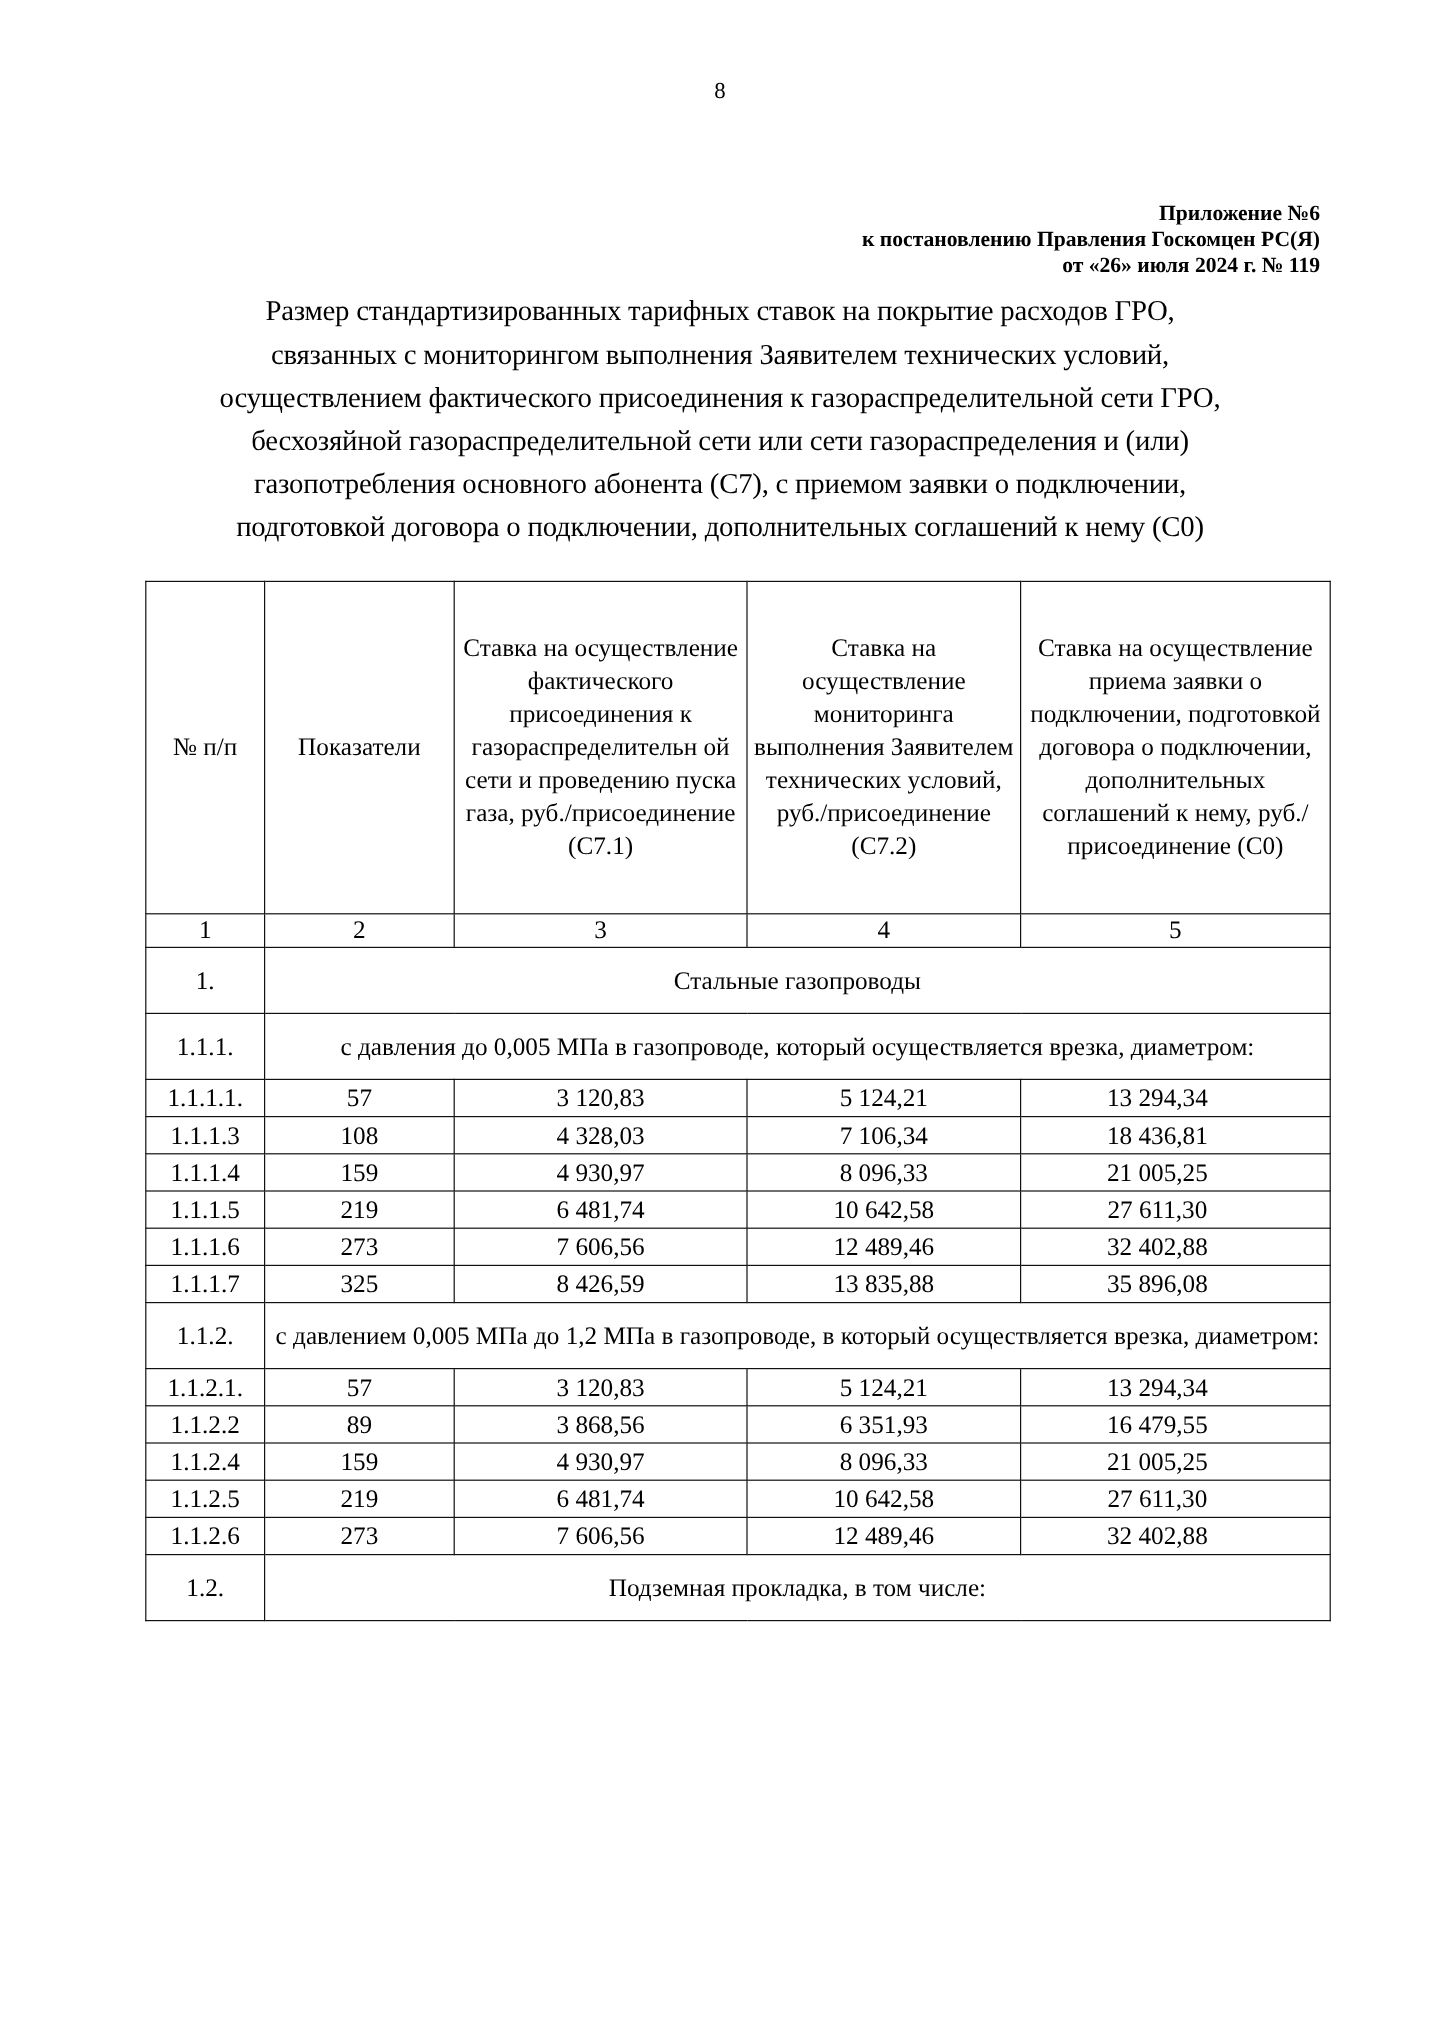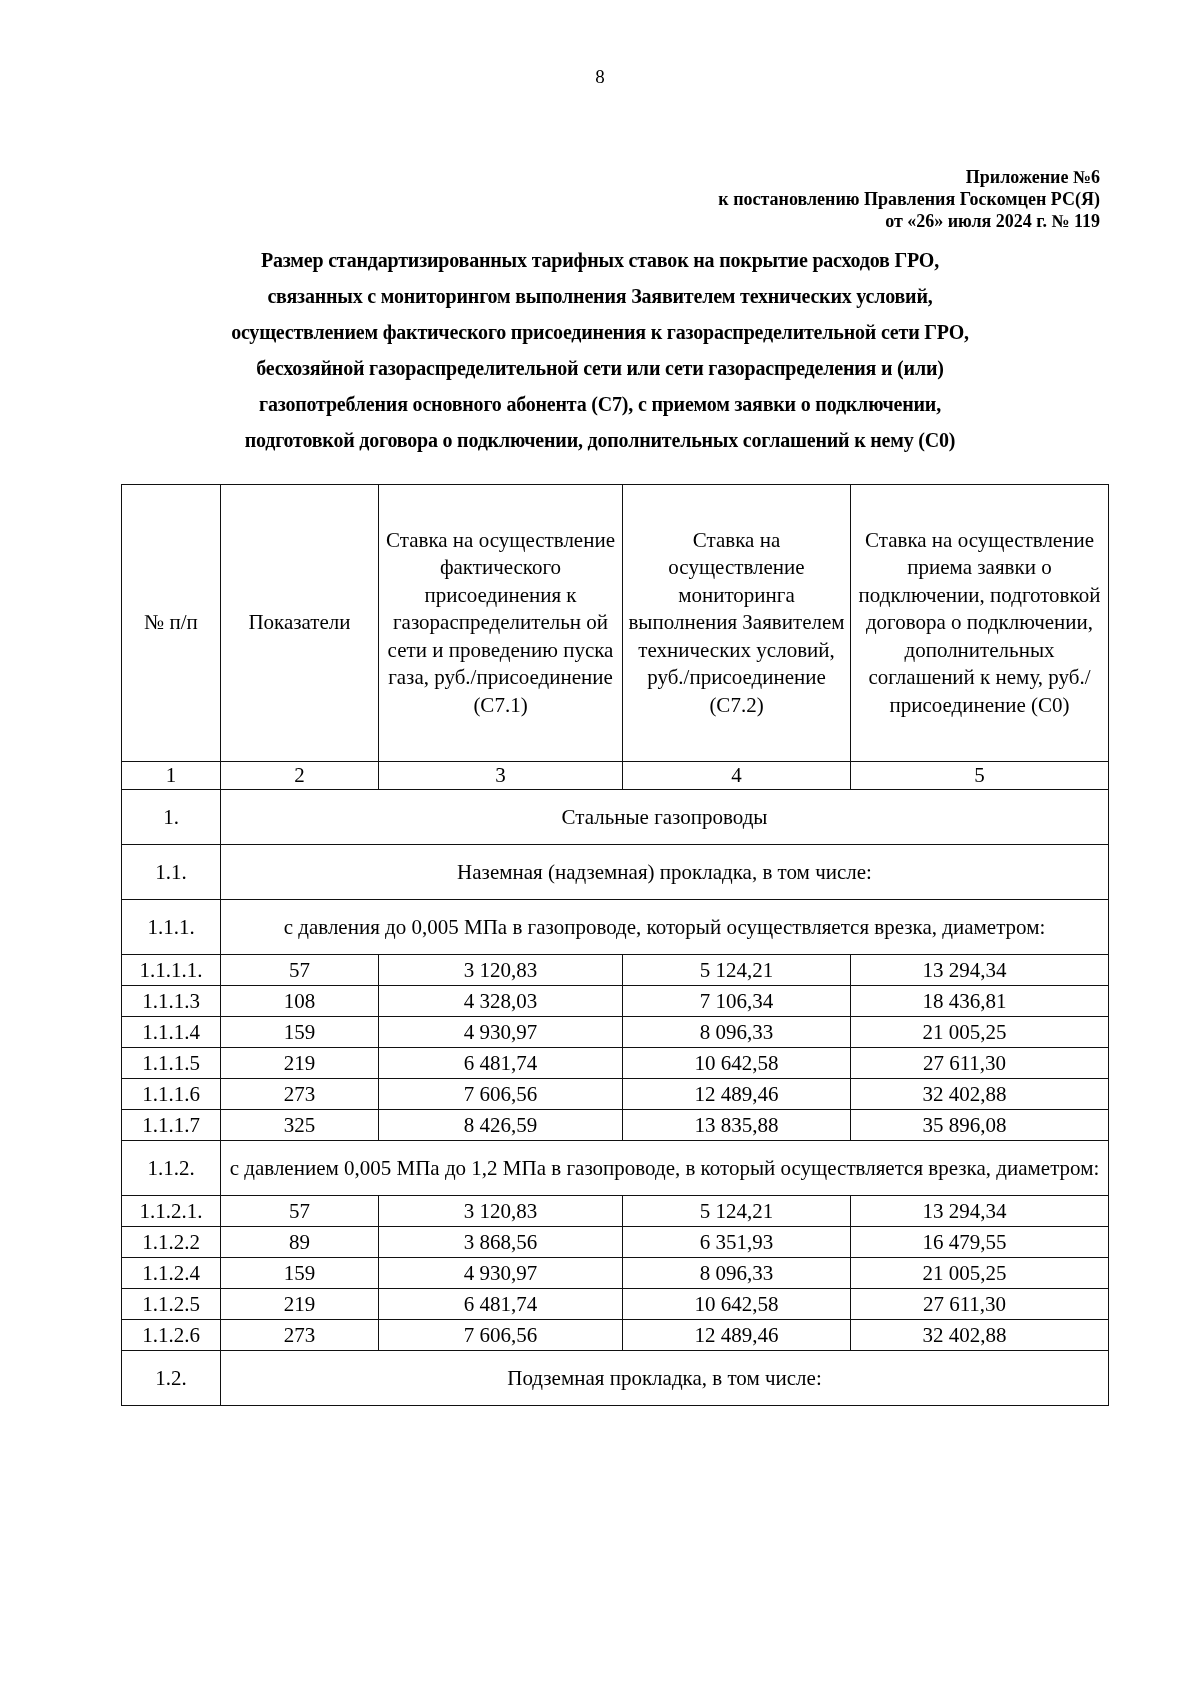--- a/index.html
+++ b/index.html
@@ -10,21 +10,21 @@
     .page-number {
       position: absolute; top: 66px; left: 0; width: 1200px; text-align: center;
       font-size: 19px;
     }
     .appendix {
       position: absolute; top: 118px; right: 100px; text-align: right;
       font-weight: bold; font-size: 18px; line-height: 22px; margin-top: 48px;
     }
     .title {
       position: absolute; top: 242px; left: 100px; width: 1000px; text-align: center;
-      font-weight: bold; font-size: 20px; line-height: 36px; letter-spacing: -0.2px;
+      font-weight: normal; font-size: 24px; line-height: 36px; letter-spacing: -0.2px;
     }
     table.rates {
       position: absolute; top: 484px; left: 121px; width: 987px;
       border-collapse: collapse; font-size: 21px; table-layout: fixed;
     }
     table.rates td, table.rates th {
       border: 1.5px solid #111; text-align: center; vertical-align: middle;
       padding: 0 4px; font-weight: normal; line-height: 28px;
     }
     col.c1 { width: 99px; }
@@ -79,24 +79,20 @@
     <tr class="colnum">
       <td>1</td>
       <td>2</td>
       <td>3</td>
       <td>4</td>
       <td>5</td>
     </tr>
     <tr class="section">
       <td>1.</td>
       <td colspan="4">Стальные газопроводы</td>
-    </tr>
-    <tr class="section">
-      <td>1.1.</td>
-      <td colspan="4">Наземная (надземная) прокладка, в том числе:</td>
     </tr>
     <tr class="subsec">
       <td>1.1.1.</td>
       <td colspan="4">с давления до 0,005 МПа в газопроводе, который осуществляется врезка, диаметром:</td>
     </tr>
     </tbody>
     <tbody id="group1-rows">
       <tr class="data">
         <td>1.1.1.1.</td>
         <td>57</td>

